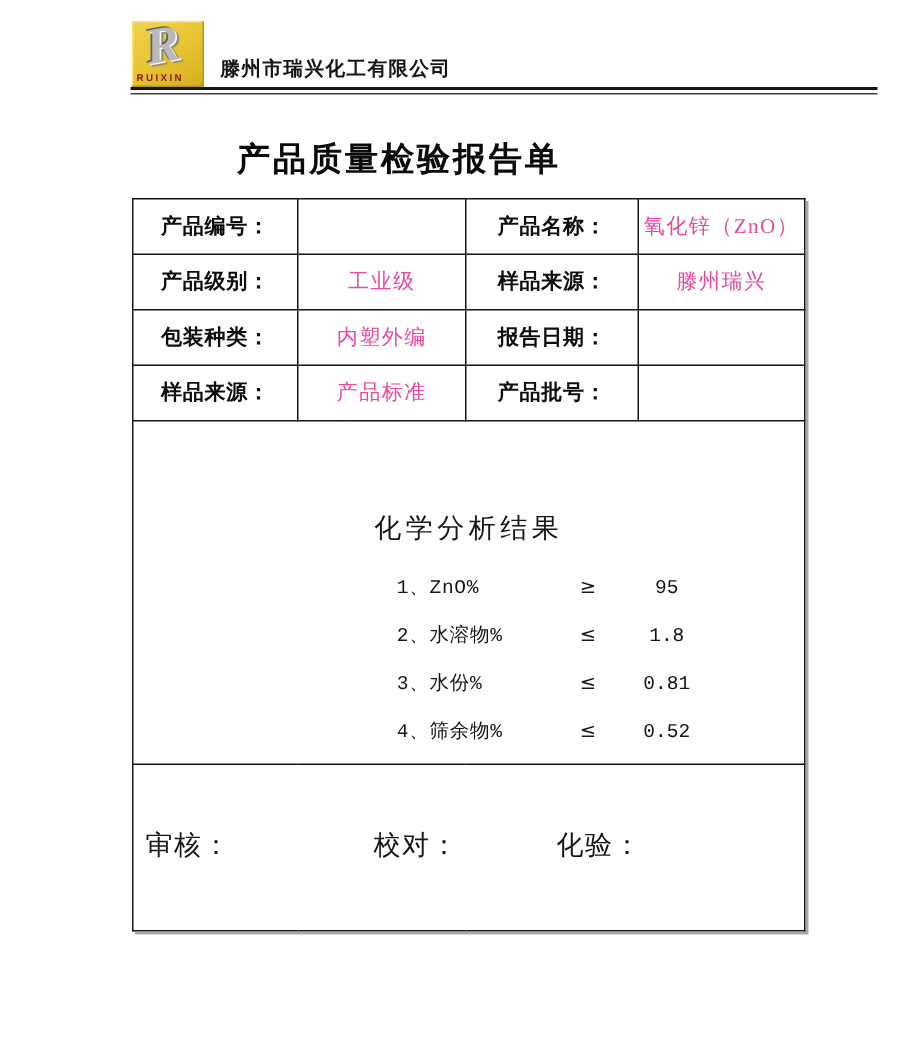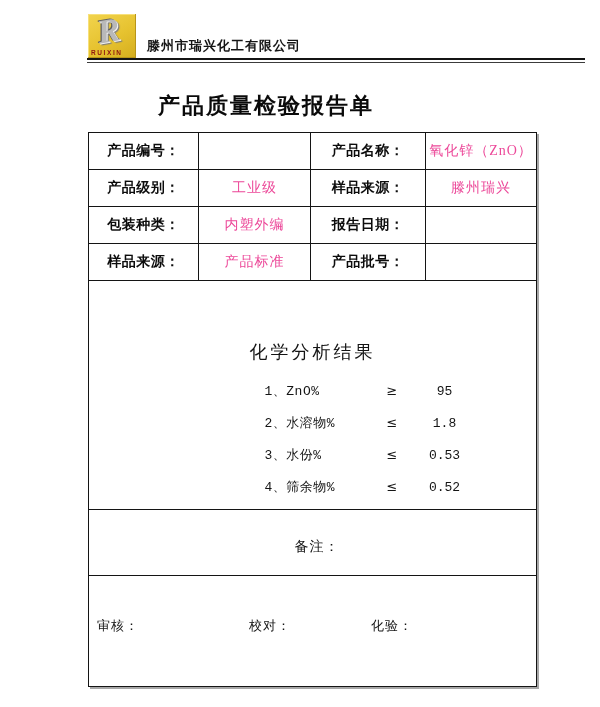--- a/index.html
+++ b/index.html
@@ -130,21 +130,21 @@
     letter-spacing: 1px;
     color: #141414;
   }
 
   
   td.sign-cell { height: 110px; vertical-align: top; text-align: left; position: relative; }
   .sign-wrap { position: relative; height: 100%; }
   .sign {
     position: absolute; top: 41px;
     font-family: "Liberation Serif", serif;
-    font-size: 13px;
+    font-size: 18px;
     letter-spacing: 1px;
     color: #141414;
     white-space: nowrap;
   }
   .sign-review    { left: 8px; }
   .sign-proofread { left: 160px; }
   .sign-test      { left: 282px; }
 </style>
 </head>
 <body>
@@ -196,33 +196,28 @@
       <tr>
         <td class="analysis-cell" colspan="4">
           <div class="analysis-heading">化学分析结果</div>
           <div class="an-item">
             <span class="an-name">1、ZnO%</span><span class="an-rel">≥</span><span class="an-val">95</span>
           </div>
           <div class="an-item">
             <span class="an-name">2、水溶物%</span><span class="an-rel">≤</span><span class="an-val">1.8</span>
           </div>
           <div class="an-item">
-            <span class="an-name">3、水份%</span><span class="an-rel">≤</span><span class="an-val">0.53</span>
+            <span class="an-name">3、水份%</span><span class="an-rel">≤</span><span class="an-val">0.81</span>
           </div>
           <div class="an-item">
             <span class="an-name">4、筛余物%</span><span class="an-rel">≤</span><span class="an-val">0.52</span>
           </div>
         </td>
       </tr>
 
-      <tr>
-        <td class="remarks-cell" colspan="4">
-          <div class="remarks-text">备注：</div>
-        </td>
-      </tr>
 
       <tr>
         <td class="sign-cell" colspan="4">
           <div class="sign-wrap">
             <span class="sign sign-review">审核：</span>
             <span class="sign sign-proofread">校对：</span>
             <span class="sign sign-test">化验：</span>
           </div>
         </td>
       </tr>

